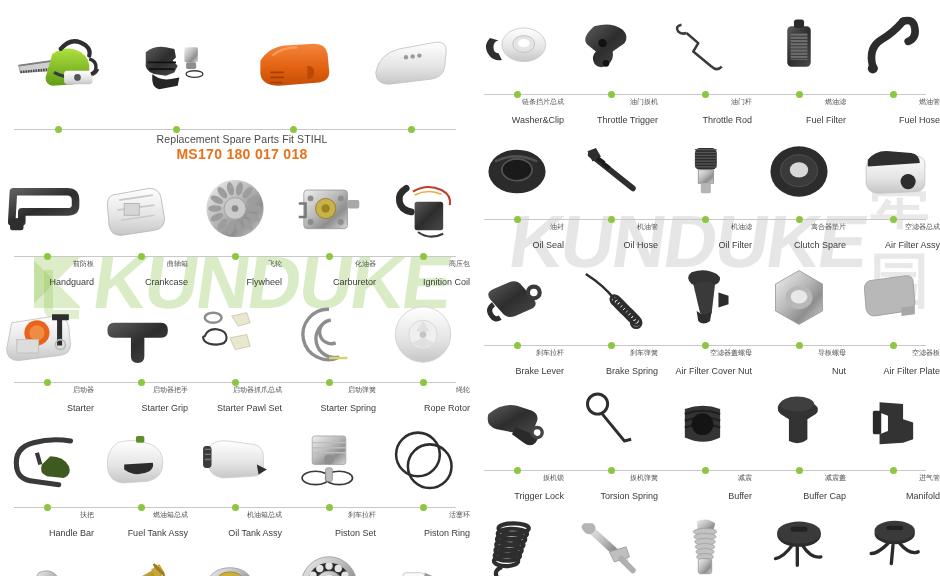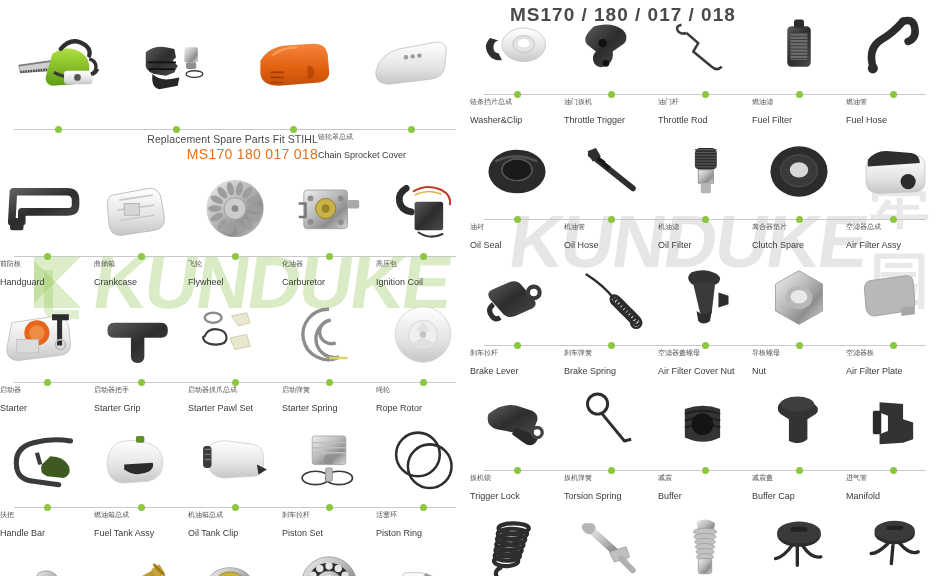--- a/index.html
+++ b/index.html
@@ -84,39 +84,39 @@
     display: flex; height: 7px;
   }
   .dotcell { flex: 1 1 0; display:flex; justify-content:center; }
   .dot {
     width: 7px; height: 7px; border-radius: 50%;
     background: #8dc63f;
   }
 
   .labels { display: flex; padding-top: 3px; }
   .labelcell {
-    flex: 1 1 0; text-align: left;
+    flex: 1 1 0; text-align: right;
     line-height: 1.15;
   }
   .cn {
     font-size: 7px; color: #4f4f4f; font-family: "DejaVu Sans", sans-serif;
     display:block; letter-spacing: 0px;
   }
   .en {
     font-size: 9px; color: #3b3b3b; display:block; margin-top: 9px;
     font-family: "Liberation Sans", sans-serif;
   }
 
   
-  .intro { text-align: right; padding-left: 14px; }
+  .intro { text-align: center; padding-left: 14px; }
   .intro .line1 {
     font-size: 10.5px; color: #4a4a4a; letter-spacing: .1px; white-space: nowrap;
   }
   .intro .line2 {
-    font-size: 14px; font-weight: normal; color: #e8711a; letter-spacing: .3px;
+    font-size: 14px; font-weight: bold; color: #e8711a; letter-spacing: .3px;
     margin-top: 1px; white-space: nowrap;
   }
 
   
   .art { width: 100%; height: 100%; display:block; }
 </style>
 </head>
 <body>
 
 <div class="page">
@@ -127,21 +127,20 @@
       <div class="wm-logo">KUNDUKE</div>
     </div>
   </div>
   <div class="wm wm-right">
     <div class="wm-row">
       <div class="wm-logo">KUNDUKE</div>
       <div class="wm-cn">牵园</div>
     </div>
   </div>
 
-  <div class="header">MS170 / 180 / 017 / 018</div>
 
   <div class="cols">
     <div class="col" id="col-left">
         <div>
           <div class="row first">
             <div class="cells">
               <div class="cell">
                 <div class="thumb">
                   <svg class="art" viewBox="0 0 100 100" preserveAspectRatio="xMidYMid meet">
 <defs>
@@ -352,24 +351,20 @@
               <div class="dotcell">
                 <div class="dot"></div>
               </div>
             </div>
           </div>
           <div class="labels">
             <div class="labelcell intro" style="flex: 2 1 0px;">
               <div class="line1">Replacement Spare Parts Fit STIHL</div>
               <div class="line2">MS170 180 017 018</div>
             </div>
-            <div class="labelcell">
-              <span class="cn">链轮罩总成</span>
-              <span class="en">Chain Sprocket Cover</span>
-            </div>
           </div>
         </div>
         <div>
           <div class="row">
             <div class="cells">
               <div class="cell">
                 <div class="thumb">
                   <svg class="art" viewBox="0 0 100 100" preserveAspectRatio="xMidYMid meet">
 <defs>
  <linearGradient id="mg" x1="0" y1="0" x2="1" y2="1">
@@ -1132,21 +1127,21 @@
             <div class="labelcell">
               <span class="cn">扶把</span>
               <span class="en">Handle Bar</span>
             </div>
             <div class="labelcell">
               <span class="cn">燃油箱总成</span>
               <span class="en">Fuel Tank Assy</span>
             </div>
             <div class="labelcell">
               <span class="cn">机油箱总成</span>
-              <span class="en">Oil Tank Clip</span>
+              <span class="en">Oil Tank Assy</span>
             </div>
             <div class="labelcell">
               <span class="cn">刹车拉杆</span>
               <span class="en">Piston Set</span>
             </div>
             <div class="labelcell">
               <span class="cn">活塞环</span>
               <span class="en">Piston Ring</span>
             </div>
           </div>

